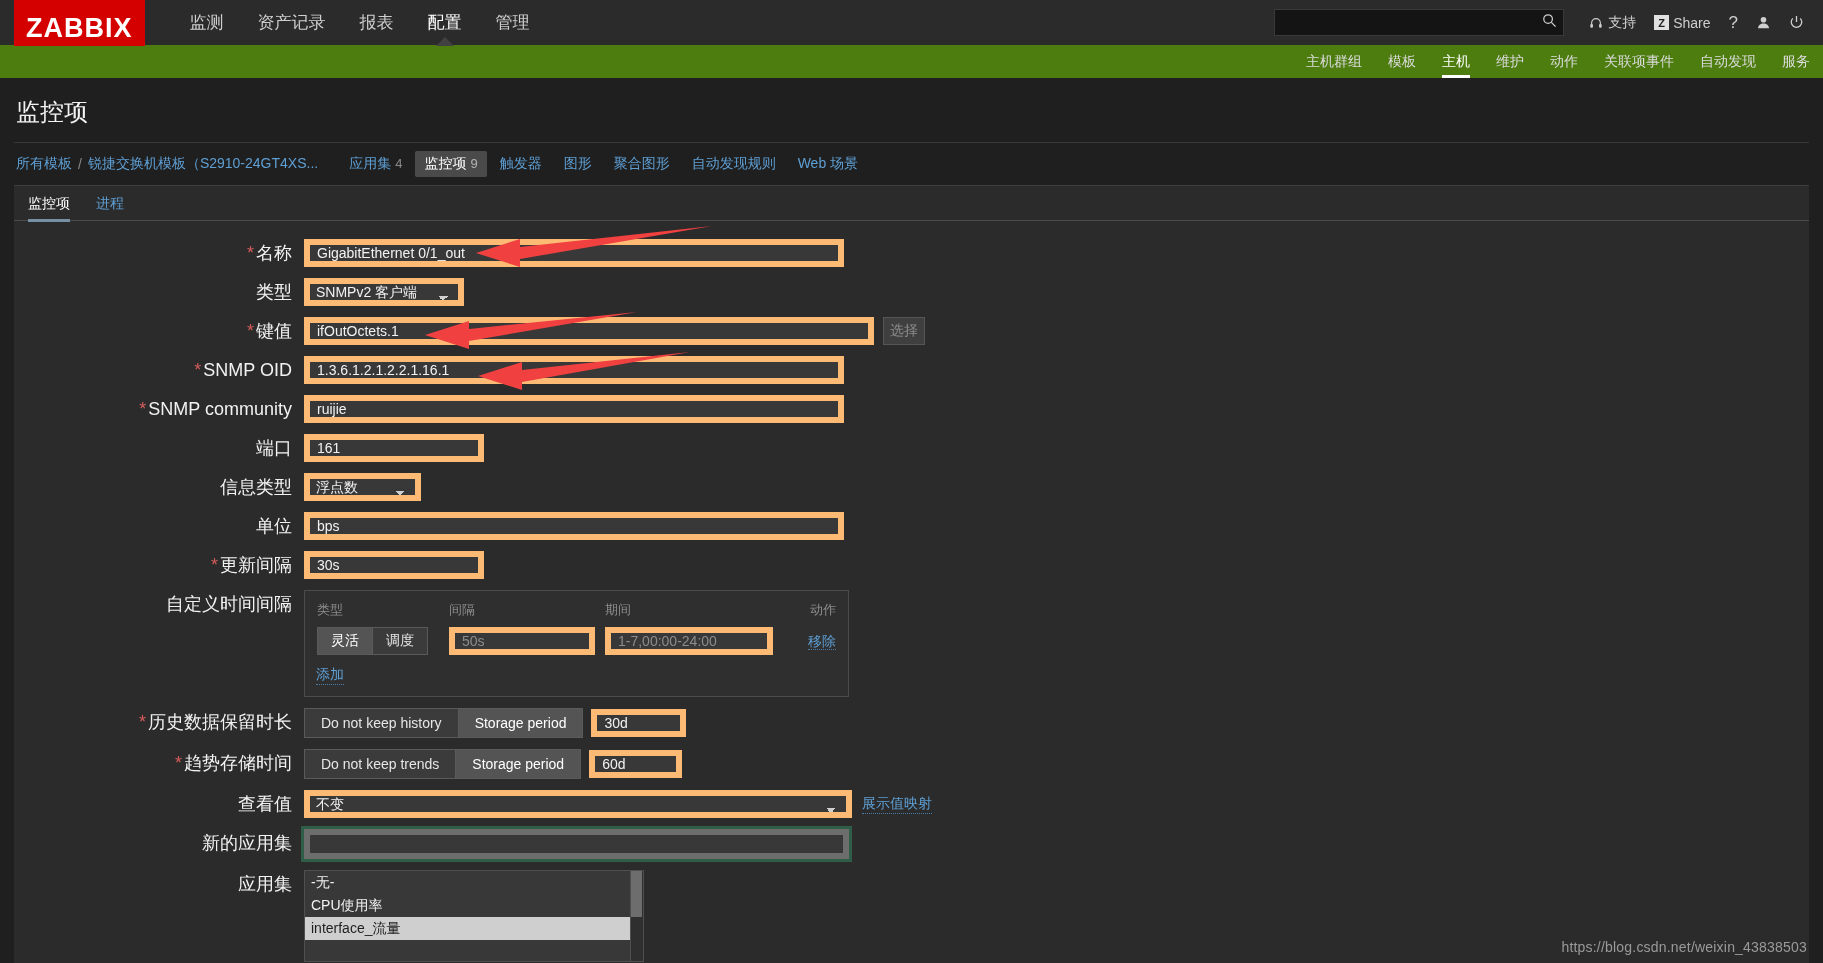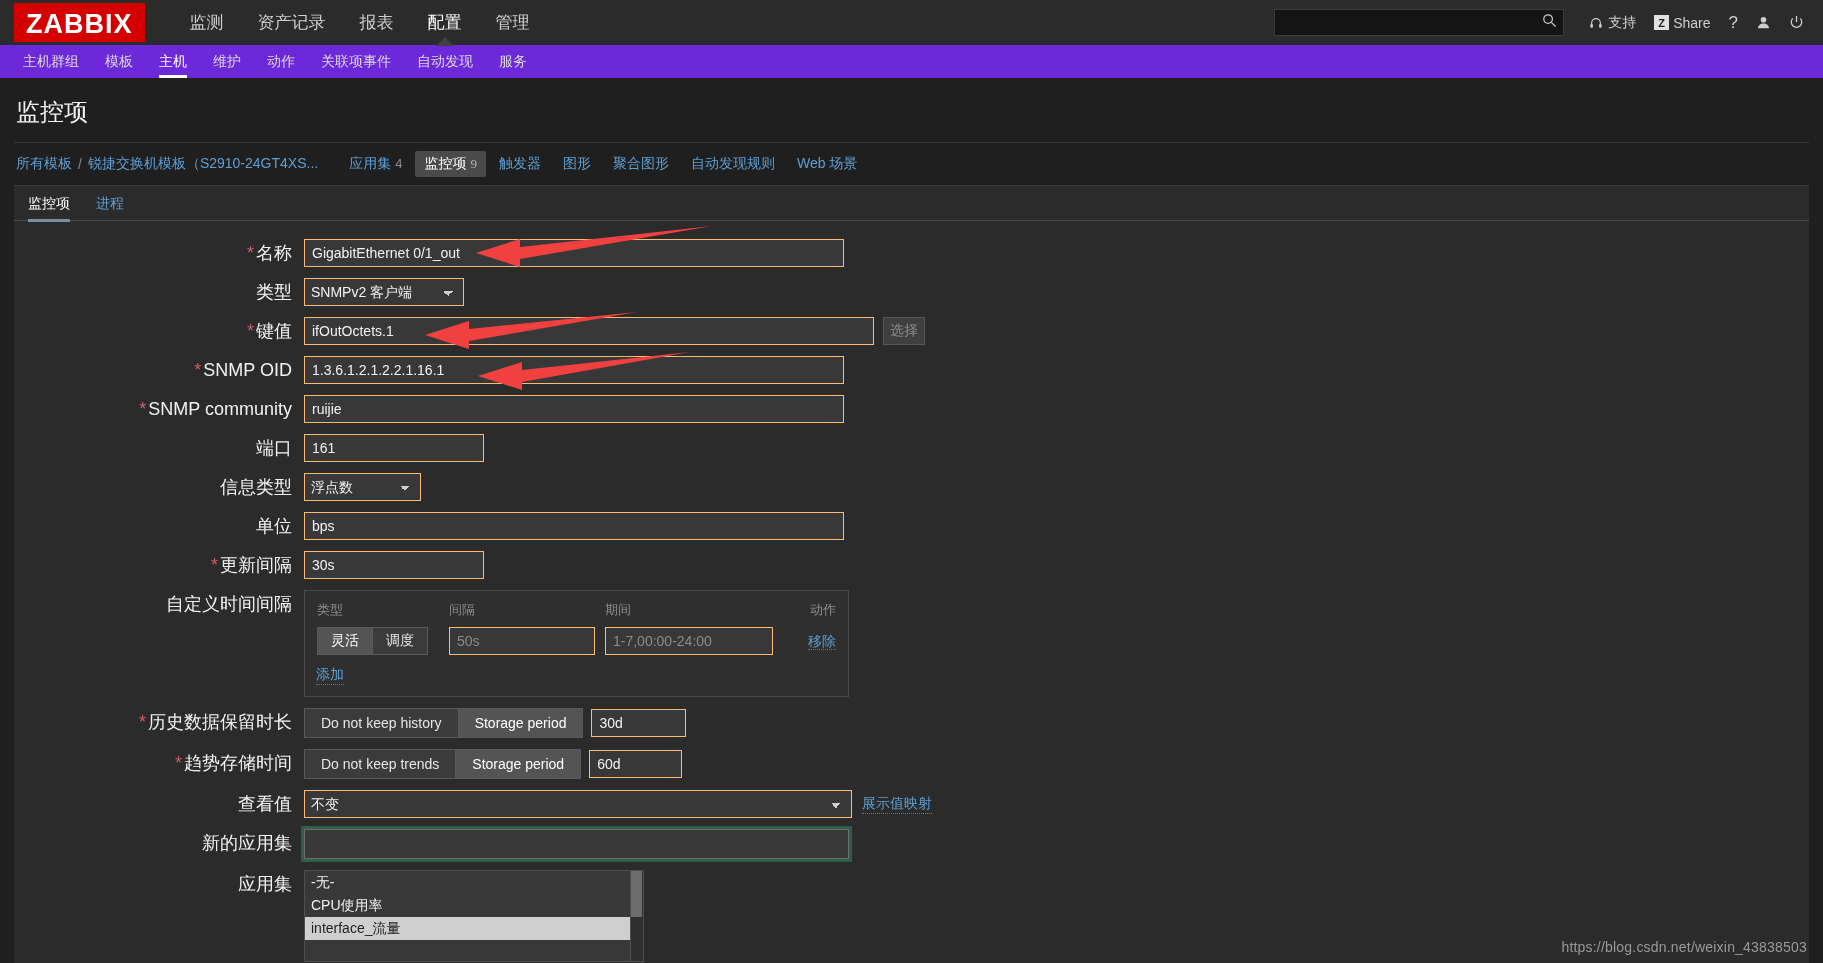--- a/index.html
+++ b/index.html
@@ -19,21 +19,21 @@
     display: flex;
     align-items: center;
     position: relative;
   }
   .logo {
     background: #d40000;
     color: #ffffff;
     font-size: 27px;
     font-weight: bold;
     letter-spacing: 1px;
-    padding: 8px 12px 4px 12px;
+    padding: 15px 12px 4px 12px;
     margin-left: 14px;
     line-height: 1;
     font-family: "Liberation Sans", sans-serif;
   }
   .mainnav {
     display: flex;
     align-items: center;
     height: 45px;
     margin-left: 28px;
   }
@@ -93,24 +93,25 @@
     background: #e0e0e0; color: #1f1f1f;
     font-weight: bold; font-size: 11px;
     width: 15px; height: 15px;
     display: inline-flex; align-items: center; justify-content: center;
     margin-right: 4px;
   }
 
   
   .subnav {
     height: 33px;
-    background: #6d28d9;
+    background: #4d7c0f;
     display: flex;
     align-items: center;
     padding-left: 10px;
+    justify-content: flex-end;
   }
   .subnav a {
     color: #dcdcdc;
     font-size: 14px;
     text-decoration: none;
     padding: 0 13px;
     line-height: 33px;
     height: 33px;
     position: relative;
   }
@@ -155,21 +156,20 @@
     text-decoration: none;
     padding: 4px 9px;
     margin-right: 4px;
     border-radius: 2px;
     white-space: nowrap;
   }
   .crumbs .crumb-tab .cnt { color: #8a8a8a; margin-left: 4px; font-size: 13px; }
   .crumbs .crumb-tab.selected {
     background: #4a4a4a;
     color: #ffffff;
-    font-family: Liberation Serif, serif;
   }
   .crumbs .crumb-tab.selected .cnt { color: #b4b4b4; }
   .crumb-gap { width: 16px; }
 
   
   .panel {
     background: #2b2b2b;
     border-top: 1px solid #3d3d3d;
     padding: 0 0 0 0;
     min-height: 790px;
@@ -213,21 +213,21 @@
     color: #f2f2f2;
     line-height: 28px;
     white-space: nowrap;
     flex: 0 0 290px;
   }
   .req { color: #d45c5c; margin-right: 2px; }
   .fld { display: flex; align-items: center; }
 
   input.t, select.s {
     background: #383838;
-    border: 1px solid #fdba74;
+    border: 6px solid #fdba74;
     color: #f2f2f2;
     font-size: 14px;
     height: 28px;
     padding: 0 7px;
     outline: none;
     font-family: "Liberation Sans", sans-serif;
   }
   input.t::placeholder { color: #8c8c8c; }
   select.s {
     height: 28px;

